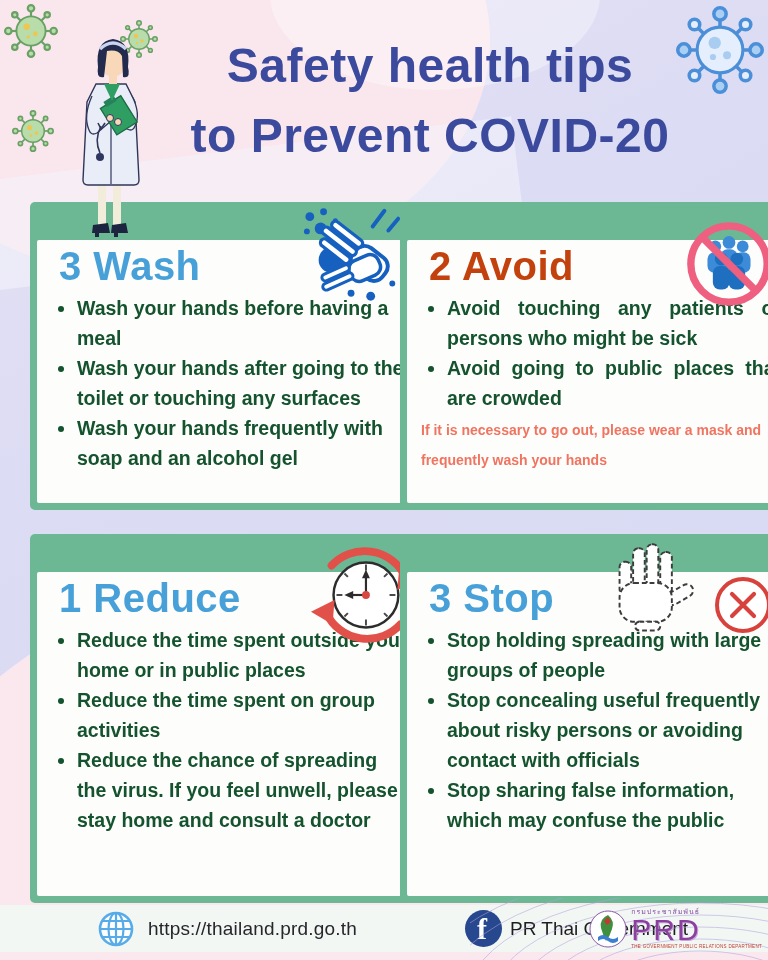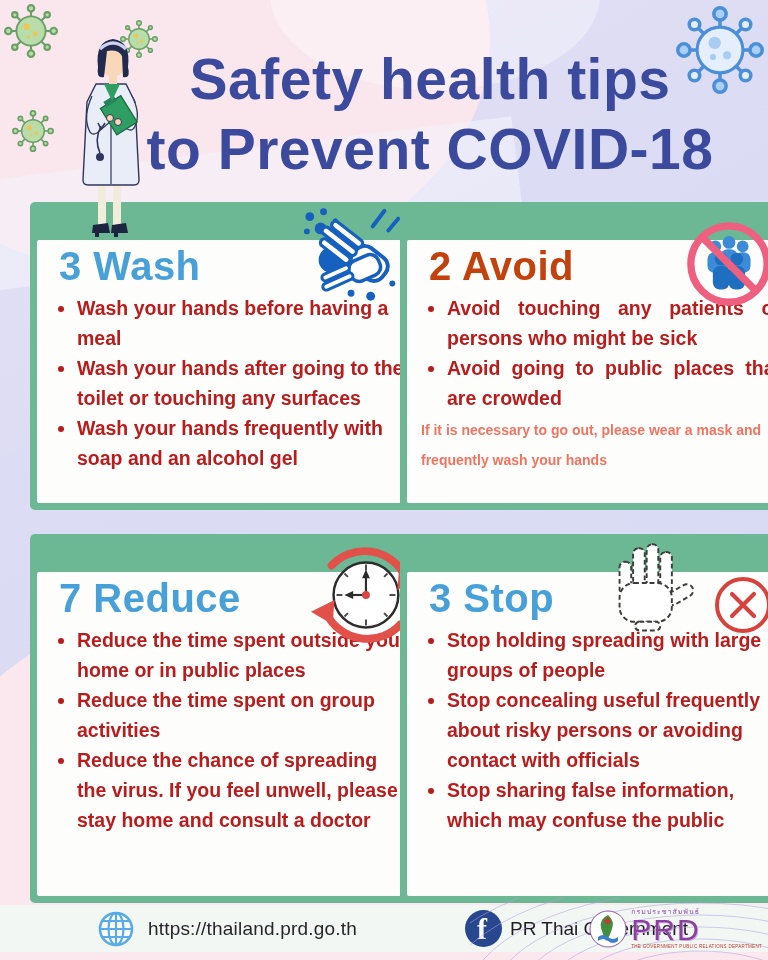--- a/index.html
+++ b/index.html
@@ -6,34 +6,34 @@
   .page{position:relative;width:768px;height:960px;overflow:hidden;
         background:linear-gradient(150deg,#e7e2f3 0%,#dcdcf4 35%,#d6daf3 100%);
         font-family:"Liberation Sans", sans-serif;}
   
   .blob{position:absolute;border-radius:50%;}
   .blob-pink-tl{left:-150px;top:-200px;width:640px;height:480px;background:#f9e7ed;}
   .blob-white-top{left:270px;top:-100px;width:330px;height:190px;background:rgba(255,255,255,.35);}
   .band{position:absolute;left:-40px;top:150px;width:560px;height:110px;background:rgba(246,244,252,.55);transform:rotate(-7deg);}
   .blob-pink-bottom{left:-120px;top:565px;width:1020px;height:760px;background:#fbe8ee;border-radius:45%;}
   
-  .title{position:absolute;left:140px;top:44px;width:580px;text-align:center;z-index:2;
-         color:#3b4a9d;font-size:57px;font-weight:700;line-height:70px;letter-spacing:.5px;}
+  .title{position:absolute;left:140px;top:31px;width:580px;text-align:center;z-index:2;
+         color:#3b4a9d;font-size:48px;font-weight:700;line-height:70px;letter-spacing:.5px;}
   
   .card{position:absolute;width:396px;background:#6cb894;border-radius:5px;z-index:3;}
   .card-r1{top:202px;height:308px;}
   .card-r2{top:534px;height:369px;}
   .card-c1{left:30px;}
   .card-c2{left:400px;}
   .card-inner{position:absolute;left:7px;right:7px;top:38px;bottom:7px;background:#fdfdfc;border-radius:2px;overflow:hidden;}
   .card-heading{font-size:40px;font-weight:700;margin:4px 0 4px 22px;letter-spacing:.5px;}
   .h-blue{color:#47a1d8;}
   .h-teal{color:#c2410c;}
   .card ul{margin:2px 0 0 0;padding:0 8px 0 40px;list-style:disc;}
-  .card li{font-size:19.5px;font-weight:700;color:#b91c1c;line-height:30px;}
+  .card li{font-size:19.5px;font-weight:700;color:#14532d;line-height:30px;}
   .just li{text-align:justify;}
   .note{margin:2px 10px 4px 14px;color:#f0745f;font-weight:700;font-size:14px;line-height:30px;}
   .card-icon{position:absolute;z-index:4;}
   .icon-wash{top:2px;right:18px;}
   .icon-avoid{top:17px;right:22px;}
   .icon-reduce{top:6px;right:6px;}
   .icon-stophand{top:2px;right:98px;}
   .icon-stopx{top:40px;right:22px;}
   
   .deco{position:absolute;z-index:1;}
@@ -153,21 +153,21 @@
     <circle cx="61" cy="37" r="13.5" fill="#f8d8b8"></circle>
     <path d="M46,41 Q43,15 61,13 Q79,15 76,41 Q79,53 71,51 L70,30 Q66,23 55,25 L52,51 Q44,53 46,41 Z" fill="#222a4e"></path>
     <path d="M48,23 Q61,11 74,23" stroke="#cdd3ee" stroke-width="3.5" fill="none"></path>
     <path d="M49,100 q-7,14 -1,27" stroke="#303659" stroke-width="1.6" fill="none"></path>
     <circle cx="48" cy="131" r="4" fill="#2f3660"></circle>
     <path d="M46,97 l3,6 l4,-6" stroke="#303659" stroke-width="1.6" fill="none"></path>
   </svg>
 
   <div class="title">
     <div>Safety health tips</div>
-    <div>to Prevent COVID-18</div>
+    <div>to Prevent COVID-20</div>
   </div>
 
   <div class="card card-r1 card-c1">
     <div class="card-inner">
       <div class="card-heading h-blue">3 Wash</div>
       <ul>
         <li>Wash your hands before having a meal</li>
         <li>Wash your hands after going to the toilet or touching any surfaces</li>
         <li>Wash your hands frequently with soap and an alcohol gel</li>
       </ul>
@@ -225,21 +225,21 @@
         <circle cx="54" cy="41" r="6.5"></circle>
           <rect x="45.5" y="48" width="17" height="24" rx="7"></rect>
       </g>
       <circle cx="46" cy="46" r="39" fill="none" stroke="#ee5f80" stroke-width="7.5"></circle>
       <line x1="19" y1="19" x2="73" y2="73" stroke="#ee5f80" stroke-width="7.5" stroke-linecap="round"></line>
     </svg>
   </div>
 
   <div class="card card-r2 card-c1">
     <div class="card-inner">
-      <div class="card-heading h-blue">7 Reduce</div>
+      <div class="card-heading h-blue">1 Reduce</div>
       <ul>
         <li>Reduce the time spent outside your home or in public places</li>
         <li>Reduce the time spent on group activities</li>
         <li>Reduce the chance of spreading the virus. If you feel unwell, please stay home and consult a doctor</li>
       </ul>
     </div>
     <svg class="card-icon icon-reduce" width="113" height="110" viewBox="0 0 115 112">
       <circle cx="60" cy="56" r="33" fill="#fff" stroke="#2c2c2c" stroke-width="2.5"></circle>
       <g stroke="#4a4a4a" stroke-width="2">
         <path d="M60,25 L60,31 M90,56 L84,56 M60,87 L60,81 M30,56 L36,56"></path>

